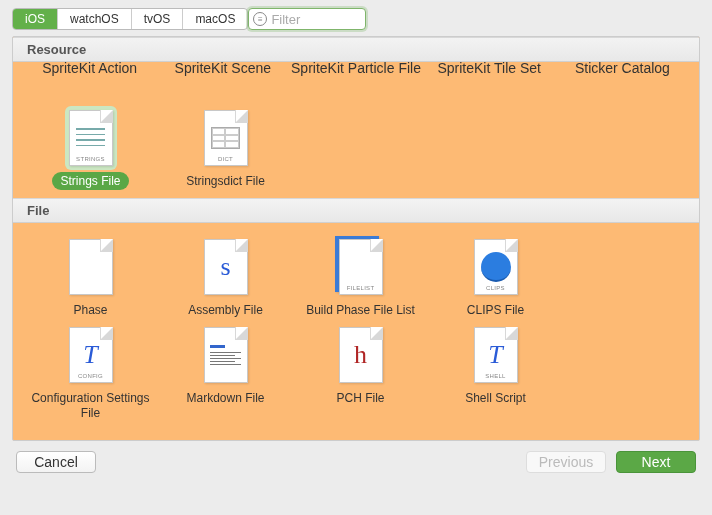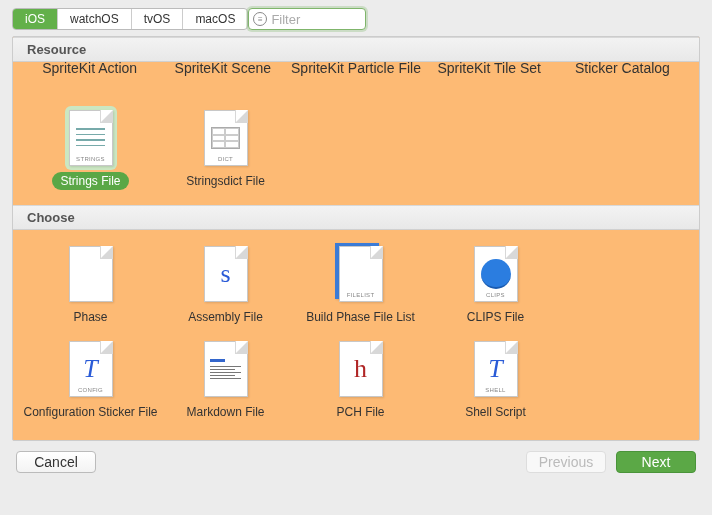--- a/index.html
+++ b/index.html
@@ -111,21 +111,21 @@
   .grid {
     display: flex;
     flex-wrap: wrap;
     padding: 12px 10px 4px 10px;
   }
   .item {
     width: 135px;
     text-align: center;
     font-size: 12px;
     color: #333;
-    margin-bottom: 12px;
+    margin-bottom: 5px;
     cursor: pointer;
   }
   .item-label {
     margin-top: 4px;
     line-height: 1.25;
   }
   .icon-slot {
     height: 64px;
     display: flex;
     align-items: center;
@@ -295,21 +295,21 @@
               <div></div>
               <div></div>
             </div>
           <div class="file-tag">DICT</div>
         </div>
       </div>
       <div class="item-label"><span>Stringsdict File</span></div>
     </div>
   </div>
 
-  <div class="section-header">Choose</div>
+  <div class="section-header">File</div>
 
   <div class="grid">
     <div class="item">
       <div class="icon-slot">
           <div class="file-shape"></div>
         </div>
       <div class="item-label"><span>Phase</span></div>
     </div>
 
     <div class="item">
@@ -343,21 +343,21 @@
       <div class="item-label"><span>CLIPS File</span></div>
     </div>
 
     <div class="item">
       <div class="icon-slot">
           <div class="file-shape">
         <div class="file-body" style="font-style:italic">T</div>
         <div class="file-tag">CONFIG</div>
       </div>
         </div>
-      <div class="item-label"><span>Configuration Sticker File</span></div>
+      <div class="item-label"><span>Configuration Settings File</span></div>
     </div>
 
     <div class="item">
       <div class="icon-slot">
           <div class="file-shape">
         <div class="md-lines">
               <div class="t"></div>
               <div class="l"></div>
               <div class="l l2"></div>
               <div class="l"></div>

